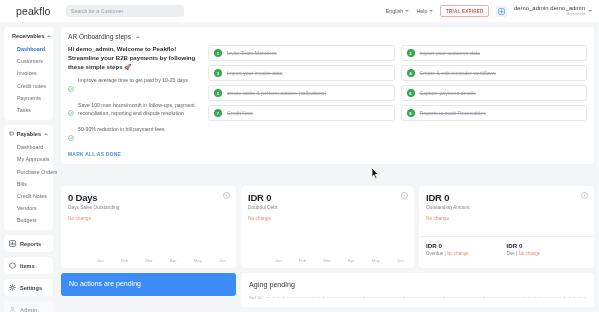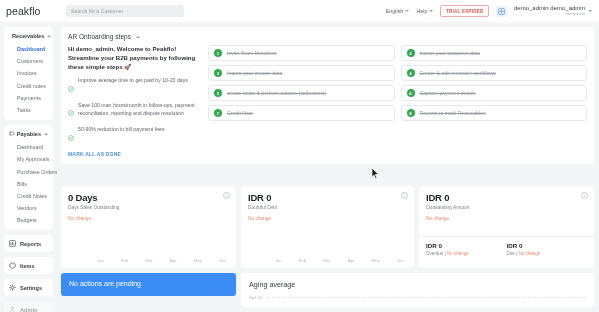--- a/index.html
+++ b/index.html
@@ -13,21 +13,21 @@
   .app { position: relative; width: 599px; height: 312px; }
 
   
   .topbar {
     position: absolute; top: 0; left: 0; right: 0; height: 22px;
     background: #ffffff;
     display: flex; align-items: center;
     z-index: 20;
   }
   .logo {
-    width: 58px; padding-left: 6px;
+    width: 58px; padding-left: 16px;
     font-size: 10.5px; letter-spacing: .1px;
     color: #2f3337; font-weight: 400;
   }
   .search-box {
     margin-left: 8px;
     width: 118px; height: 12px;
     background: #eceef0; border-radius: 3px;
     display: flex; align-items: center; padding: 0 5px;
   }
   .search-box span { font-size: 5.2px; color: #9aa0a6; }
@@ -397,21 +397,21 @@
               <em>No change</em>
             </div>
           </div>
         </div>
       </div>
     </div>
 
     <div class="bottom-row">
       <div class="no-actions">No actions are pending</div>
       <div class="aging">
-        <div class="aging-title">Aging average</div>
+        <div class="aging-title">Aging pending</div>
         <div class="aging-axis">
           <span>Rp1.00</span>
           <i class="dashline"></i>
         </div>
       </div>
     </div>
   </div>
 
   <div class="cursor">
     <svg width="9" height="13" viewBox="0 0 9 13">

